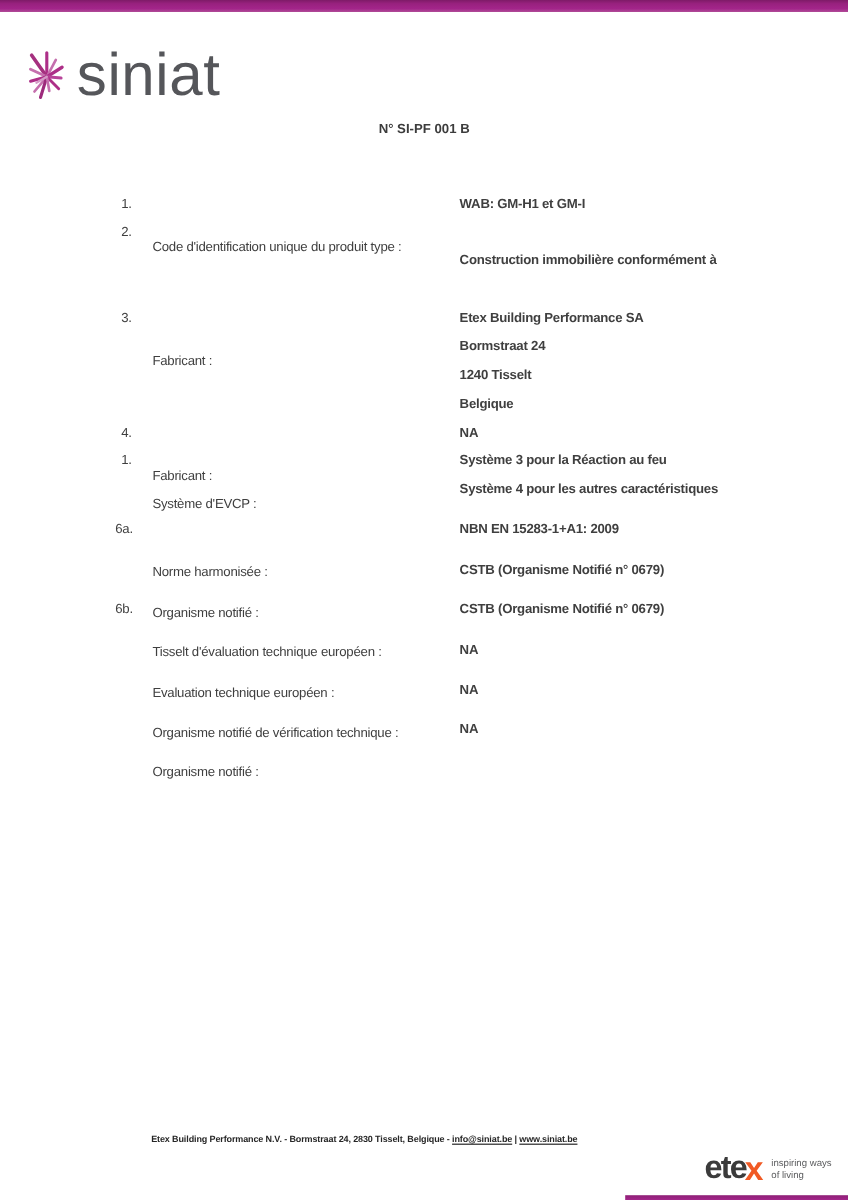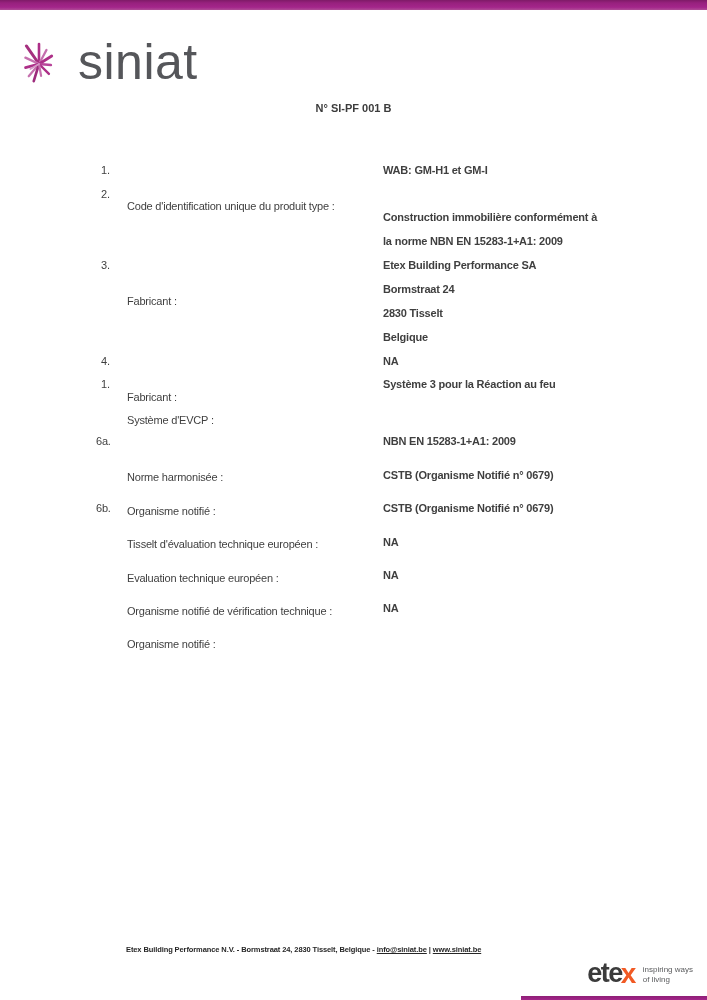--- a/index.html
+++ b/index.html
@@ -11,21 +11,21 @@
   
   .top-bar {
     position:absolute; top:0; left:0; width:100%; height:10px;
     background:linear-gradient(to bottom, #7e1b67 0%, #98217e 30%, #a3258a 72%, #b04c97 100%);
   }
   
   .logo { position:absolute; top:37px; left:16px; display:flex; align-items:flex-start; }
   .logo-star { width:46px; height:50px; margin-top:2px; }
   .logo-text {
     font-size:50px; line-height:50px; color:#55565a;
-    letter-spacing:0.5px; margin-left:16px; font-weight:400;
+    letter-spacing:0.5px; margin-left:2px; font-weight:400;
   }
   
   .doc-title {
     position:absolute; top:100px; left:0; width:100%;
     text-align:center; font-size:11px; font-weight:bold; line-height:16px; color:#3c3c3c;
   }
   
   .row { position:absolute; left:0; width:100%; height:15px; font-size:11px; letter-spacing:-0.2px; color:#3f3f3f; }
   .row .num   { position:absolute; left:101px; white-space:nowrap; }
   .row.sec .num { left:96px; }
@@ -94,54 +94,54 @@
   </div>
   <div class="row" style="top:188px">
     <span class="num">2.</span>
     <span class="value"></span>
   </div>
   <div class="row" style="top:211px">
     <span class="num"></span>
     <span class="label"></span>
     <span class="value">Construction immobilière conformément à</span>
   </div>
-  <div class="row" style="top:235px">
-    <span class="num"></span>
-    <span class="label"></span>
-    <span class="value">la norme NBN EN 15283-1+A1: 2009</span>
-  </div>
   <div class="row" style="top:259px">
     <span class="num">3.</span>
     <span class="label">Fabricant :</span>
     <span class="value">Etex Building Performance SA</span>
   </div>
   <div class="row" style="top:283px">
     <span class="num"></span>
     <span class="label"></span>
     <span class="value">Bormstraat 24</span>
   </div>
   <div class="row" style="top:307px">
     <span class="num"></span>
     <span class="label"></span>
-    <span class="value">2830 Tisselt</span>
+    <span class="value">1240 Tisselt</span>
   </div>
   <div class="row" style="top:331px">
     <span class="num"></span>
     <span class="label"></span>
     <span class="value">Belgique</span>
   </div>
   <div class="row" style="top:355px">
     <span class="num">4.</span>
     <span class="label">Fabricant :</span>
     <span class="value">NA</span>
   </div>
   <div class="row" style="top:378px">
     <span class="num">1.</span>
     <span class="label">Système d'EVCP :</span>
     <span class="value">Système 3 pour la Réaction au feu</span>
+  </div>
+  <div class="row" style="top:402px">
+    <span class="num"></span>
+    <span class="label"></span>
+    <span class="value">Système 4 pour les autres caractéristiques</span>
   </div>
   <div class="row sec" style="top:435px">
     <span class="num">6a.</span>
     <span class="label">Norme harmonisée :</span>
     <span class="value">NBN EN 15283-1+A1: 2009</span>
   </div>
   <div class="row" style="top:469px">
     <span class="num"></span>
     <span class="label">Organisme notifié :</span>
     <span class="value">CSTB (Organisme Notifié n° 0679)</span>

